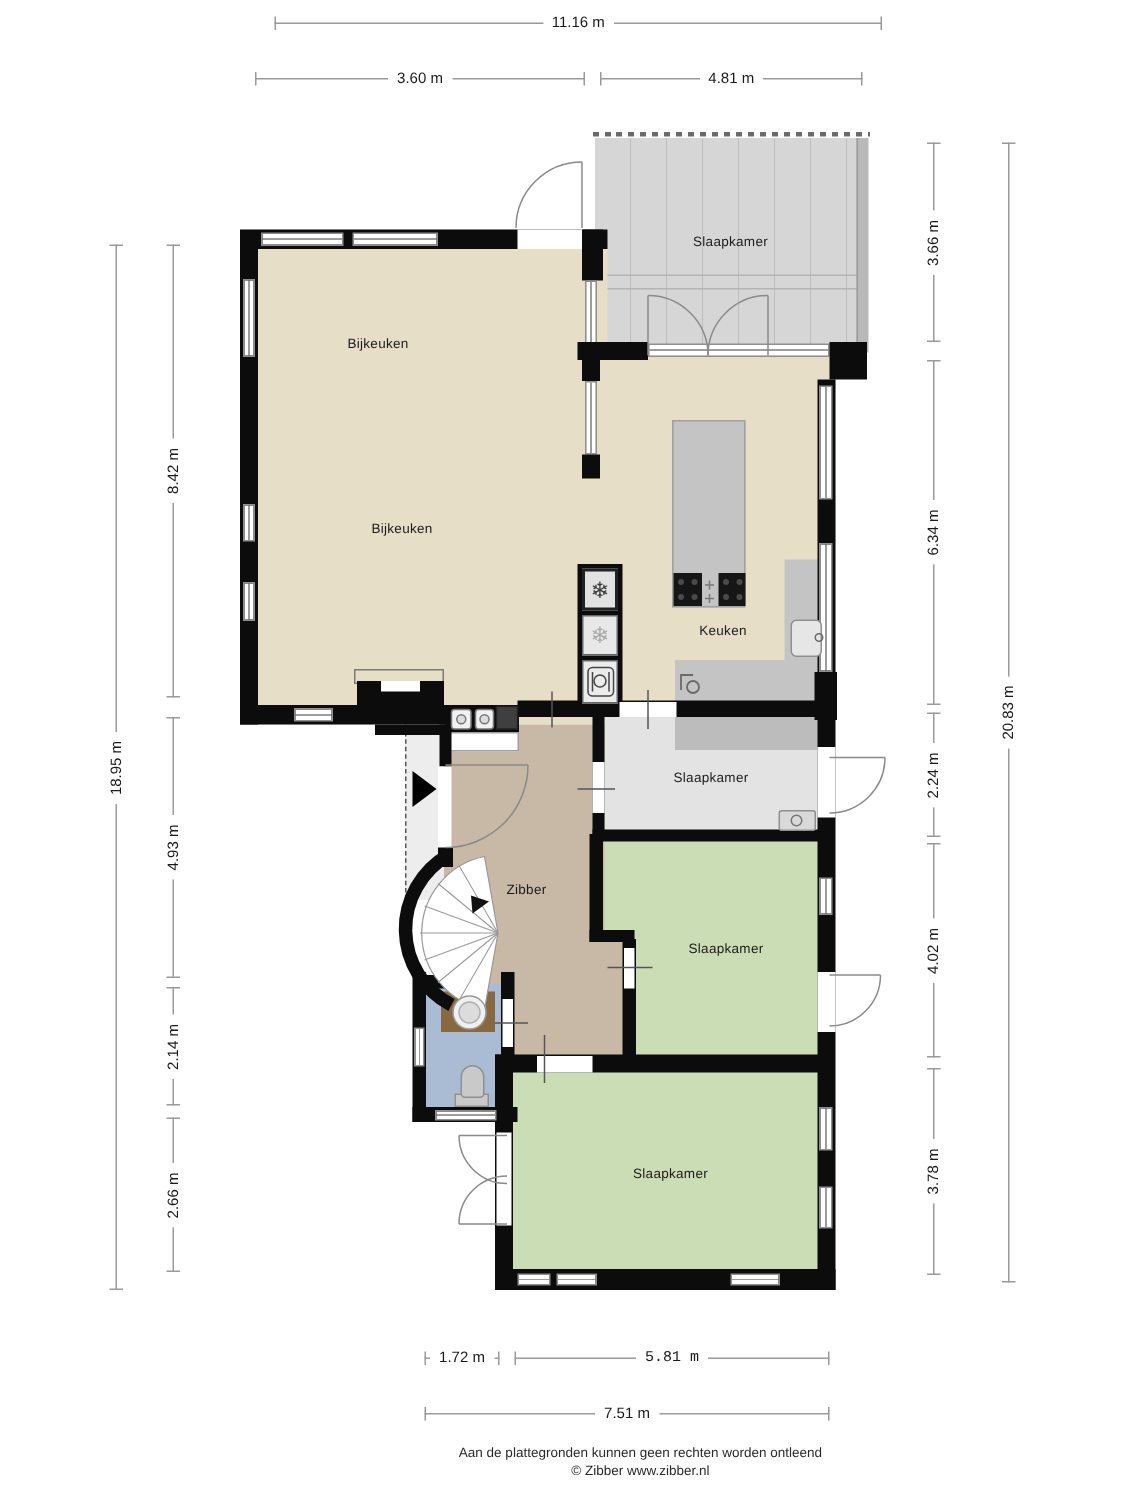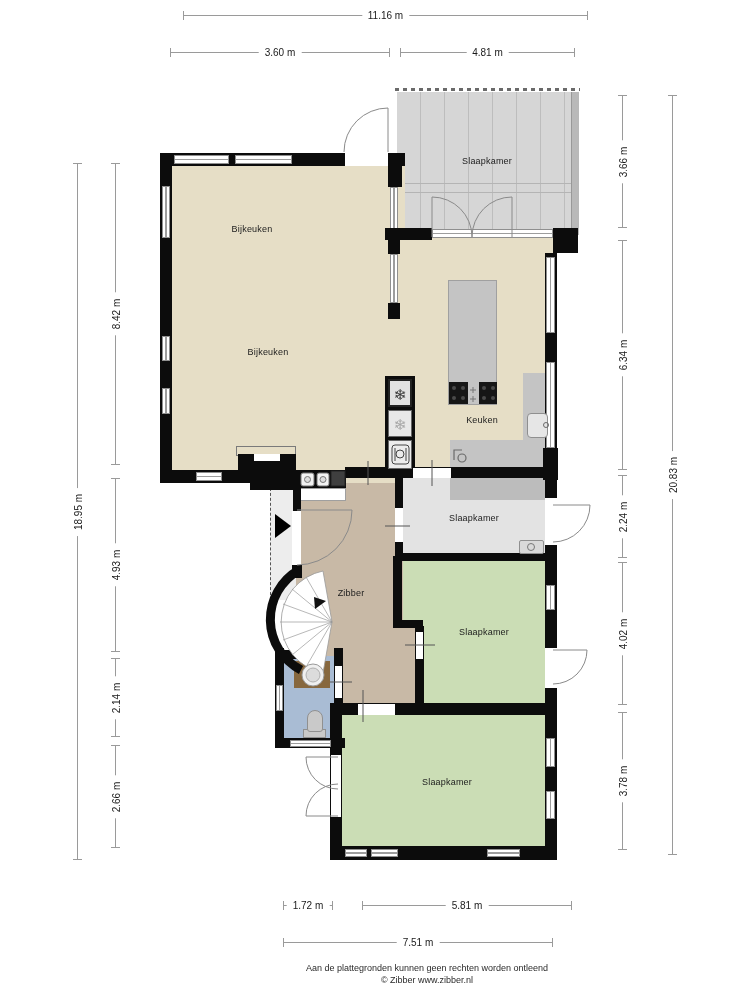--- a/index.html
+++ b/index.html
@@ -293,21 +293,21 @@
   <div class="dimv" style="left:622px;top:562px;height:143px;">
     <span>4.02 m</span>
     </div>
   <div class="dimv" style="left:622px;top:712px;height:138px;">
     <span>3.78 m</span>
     </div>
 
   <div class="dimh" style="left:283px;top:905px;width:50px;">
     <span>1.72 m</span>
     </div>
-  <div class="dimh" style="left:362px;top:905px;width:210px;">
+  <div class="dimh" style="left:343px;top:905px;width:210px;font-family:Liberation Mono, monospace;">
     <span>5.81 m</span>
     </div>
   <div class="dimh" style="left:283px;top:942px;width:270px;">
     <span>7.51 m</span>
     </div>
 
   <div class="footer" style="top:975px;">© Zibber www.zibber.nl</div>
   <div class="footer" style="top:963px;">Aan de plattegronden kunnen geen rechten worden ontleend</div>
 
 </div>

